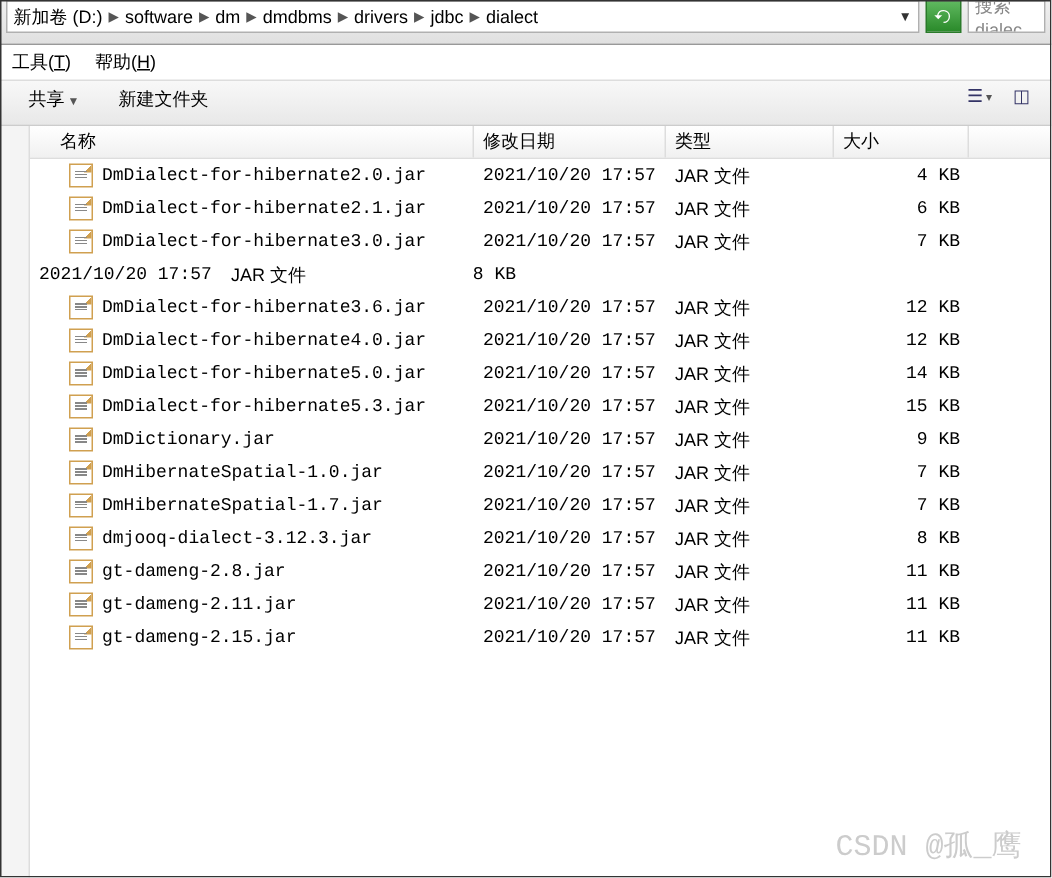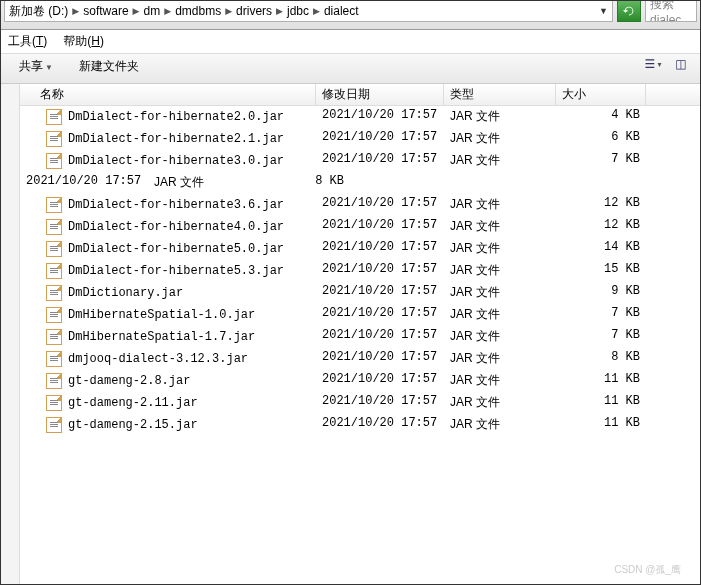--- a/index.html
+++ b/index.html
@@ -28,32 +28,32 @@
 .file-area { flex: 1; overflow: auto; position: relative; }
 
 .col-headers { display: flex; height: 22px; background: linear-gradient(#fff, #f0f0f0); border-bottom: 1px solid #ddd; position: sticky; top: 0; }
 .col-h { border-right: 1px solid #ddd; padding: 6px 6px; display: flex; align-items: center; }
 .col-h.name { width: 296px; padding-left: 20px; }
 .col-h.date { width: 128px; }
 .col-h.type { width: 112px; }
 .col-h.size { width: 90px; }
 
 .file-list { }
-.file-row { display: flex; height: 22px; }
+.file-row { display: flex; height: 22px; align-items: center; }
 .cell { padding: 2px 6px; white-space: nowrap; overflow: hidden; }
 .cell.name { width: 296px; display: flex; align-items: center; gap: 6px; padding-left: 26px; font-family: "Courier New", monospace; }
 .cell.date { width: 128px; font-family: "Courier New", monospace; }
 .cell.type { width: 112px; }
 .cell.size { width: 90px; text-align: right; font-family: "Courier New", monospace; }
 
 .file-icon { width: 16px; height: 16px; background: #fff; border: 1px solid #d0a050; position: relative; flex-shrink: 0; }
 .file-icon::before { content: ""; position: absolute; top: 0; right: 0; width: 5px; height: 5px; background: linear-gradient(135deg, #fff 49%, #d0a050 50%); }
 .file-icon::after { content: ""; position: absolute; top: 4px; left: 3px; width: 8px; height: 6px; background: repeating-linear-gradient(#888 0 1px, transparent 1px 2px); }
 
-.watermark { position: absolute; bottom: 8px; right: 20px; color: #ccc; font-size: 10px; font-family: Liberation Sans, sans-serif; }
+.watermark { position: absolute; bottom: 8px; right: 20px; color: #ccc; font-size: 20px; font-family: Liberation Mono, monospace; }
 
 .border-frame { border: 1px solid #333; position: absolute; inset: 0; pointer-events: none; }
 
 svg.refresh-arrows { width: 14px; height: 14px; }
 </style>
 </head>
 <body>
 
 <div class="address-bar">
   <div class="breadcrumb">

